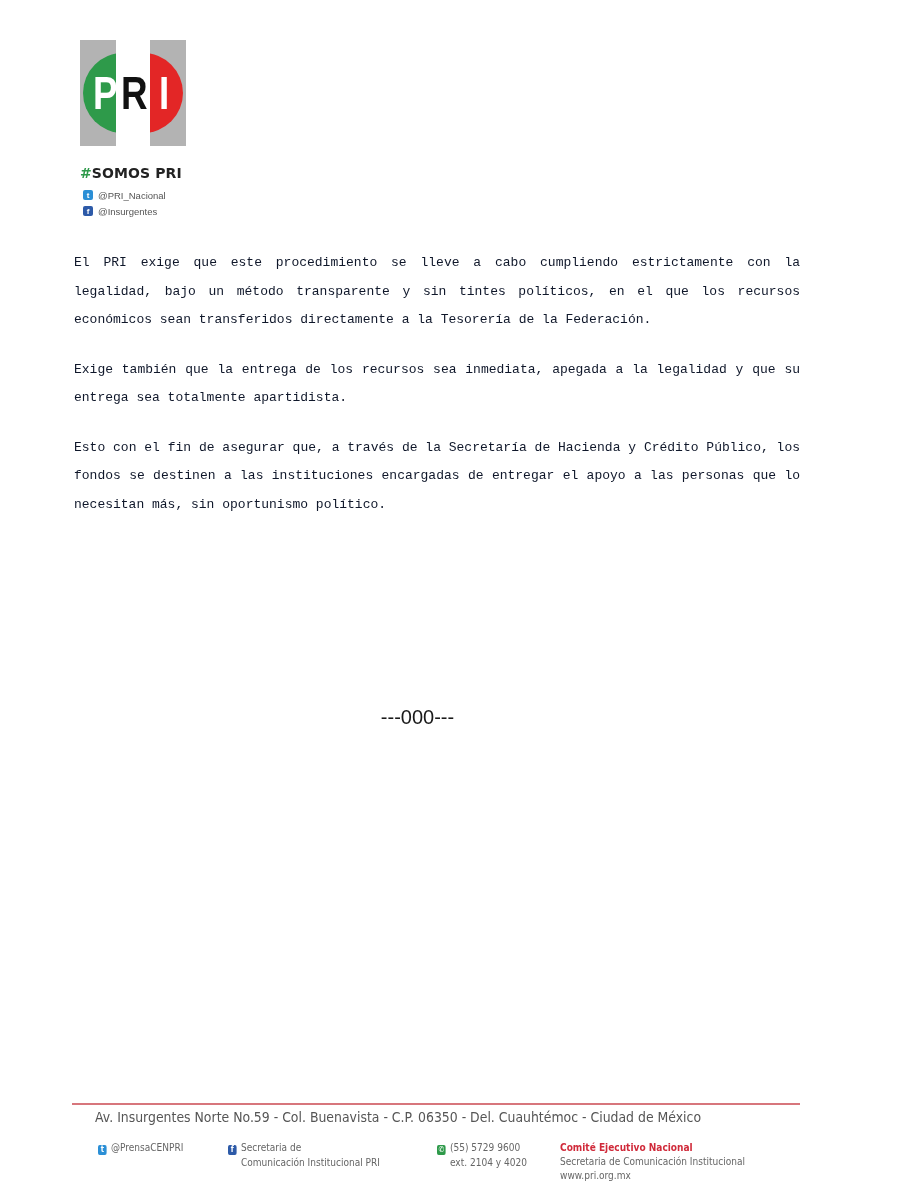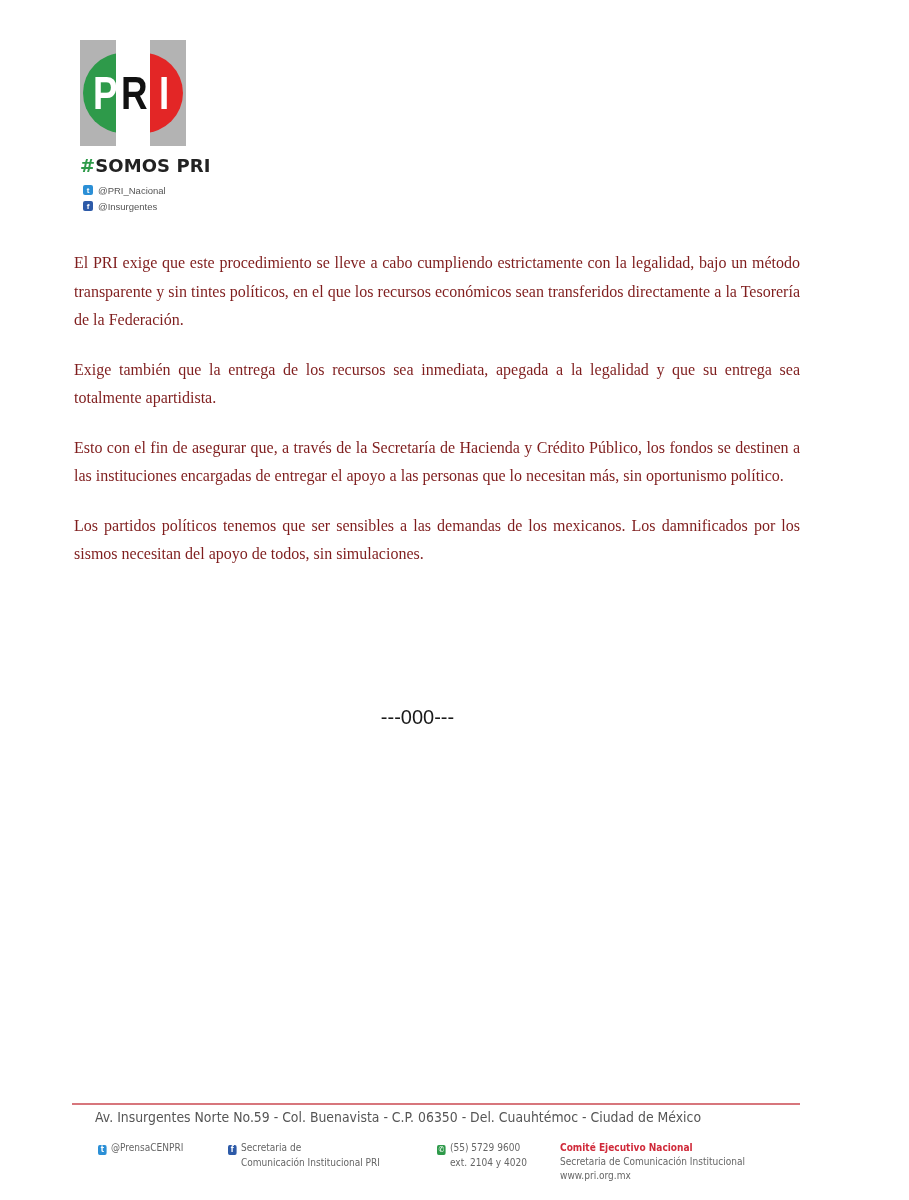--- a/index.html
+++ b/index.html
@@ -10,30 +10,30 @@
   .logo .grey-l { position: absolute; left: 0; top: 0; width: 36px; height: 106px; background: #b3b3b3; }
   .logo .grey-r { position: absolute; left: 70px; top: 0; width: 36px; height: 106px; background: #b3b3b3; }
   .logo .white-c { position: absolute; left: 36px; top: 0; width: 34px; height: 106px; background: #fff; }
   .logo .circle-g { position: absolute; left: 3px; top: 13px; width: 80px; height: 80px; border-radius: 50%; background: #2e9a4a; clip-path: inset(0 47px 0 0); }
   .logo .circle-r { position: absolute; left: 23px; top: 13px; width: 80px; height: 80px; border-radius: 50%; background: #e32626; clip-path: inset(0 0 0 47px); }
   .logo .letter { position: absolute; top: 30px; font-family: "Liberation Sans", sans-serif; font-weight: bold; font-size: 46px; line-height: 46px; transform: scaleX(0.8); transform-origin: left top; }
   .logo .lp { left: 13px; color: #fff; }
   .logo .lr { left: 41px; color: #111; }
   .logo .li { left: 79px; color: #fff; }
 
-  .hashtag { margin-top: 9px; font-family: "DejaVu Sans", sans-serif; font-weight: bold; font-size: 18px; color: #222; letter-spacing: 0.1px; }
+  .hashtag { margin-top: 19px; font-family: "DejaVu Sans", sans-serif; font-weight: bold; font-size: 14px; color: #222; letter-spacing: 0.1px; }
   .hashtag .hash { color: #2e9a4a; }
   .social { margin-top: 6px; margin-left: 3px; }
   .social-row { display: flex; align-items: center; height: 16px; font-size: 9.5px; color: #555; }
   .sicon { width: 10px; height: 10px; border-radius: 2px; margin-right: 5px; display: inline-flex; align-items: center; justify-content: center; color: #fff; font-size: 8px; font-weight: bold; }
   .tw { background: #2b8fd6; }
   .fb { background: #2d5aa8; }
   .ph { background: #2e9a4a; }
 
-  .body-text { position: absolute; left: 74px; top: 249px; width: 726px; font-family: Liberation Serif, serif; font-size: 16px; line-height: 28.5px; color: #7f1d1d; }
+  .body-text { position: absolute; left: 74px; top: 249px; width: 726px; font-family: Liberation Mono, monospace; font-size: 13px; line-height: 28.5px; color: #0f172a; }
   .body-text p { margin: 0 0 21px 0; text-align: justify; }
   .closing { position: absolute; left: 0; width: 835px; top: 706px; text-align: center; font-size: 20px; color: #1a1a1a; }
 
   .footer-line { position: absolute; left: 72px; top: 1103px; width: 728px; height: 2px; background: #d7767c; }
   .footer-address { position: absolute; left: 95px; top: 1109px; font-family: "DejaVu Sans", sans-serif; font-size: 14.5px; color: #555; transform: scaleX(0.86); transform-origin: left top; white-space: nowrap; }
   .f-col { position: absolute; top: 1140px; font-family: "DejaVu Sans", sans-serif; font-size: 10.5px; line-height: 14px; color: #666; transform: scaleX(0.86); transform-origin: left top; white-space: nowrap; }
   .f-col .sicon { display: inline-flex; vertical-align: -1px; }
   .f-col .indent { padding-left: 15px; }
   .red-title { color: #d02a3a; font-weight: bold; }
 </style>
@@ -61,21 +61,20 @@
       <span class="sicon fb">f</span>
       <span>@Insurgentes</span>
     </div>
   </div>
 </div>
 
 <div class="body-text">
   <p>El PRI exige que este procedimiento se lleve a cabo cumpliendo estrictamente con la legalidad, bajo un método transparente y sin tintes políticos, en el que los recursos económicos sean transferidos directamente a la Tesorería de la Federación.</p>
   <p>Exige también que la entrega de los recursos sea inmediata, apegada a la legalidad y que su entrega sea totalmente apartidista.</p>
   <p>Esto con el fin de asegurar que, a través de la Secretaría de Hacienda y Crédito Público, los fondos se destinen a las instituciones encargadas de entregar el apoyo a las personas que lo necesitan más, sin oportunismo político.</p>
-  <p>Los partidos políticos tenemos que ser sensibles a las demandas de los mexicanos. Los damnificados por los sismos necesitan del apoyo de todos, sin simulaciones.</p>
 </div>
 <div class="closing">---000---</div>
 
 <div class="footer-line"></div>
 <div class="footer-address">Av. Insurgentes Norte No.59 - Col. Buenavista - C.P. 06350 - Del. Cuauhtémoc - Ciudad de México</div>
 
 <div class="f-col" style="left:98px;">
   <span class="sicon tw">t</span><span>@PrensaCENPRI</span>
 </div>
 <div class="f-col" style="left:228px;">

